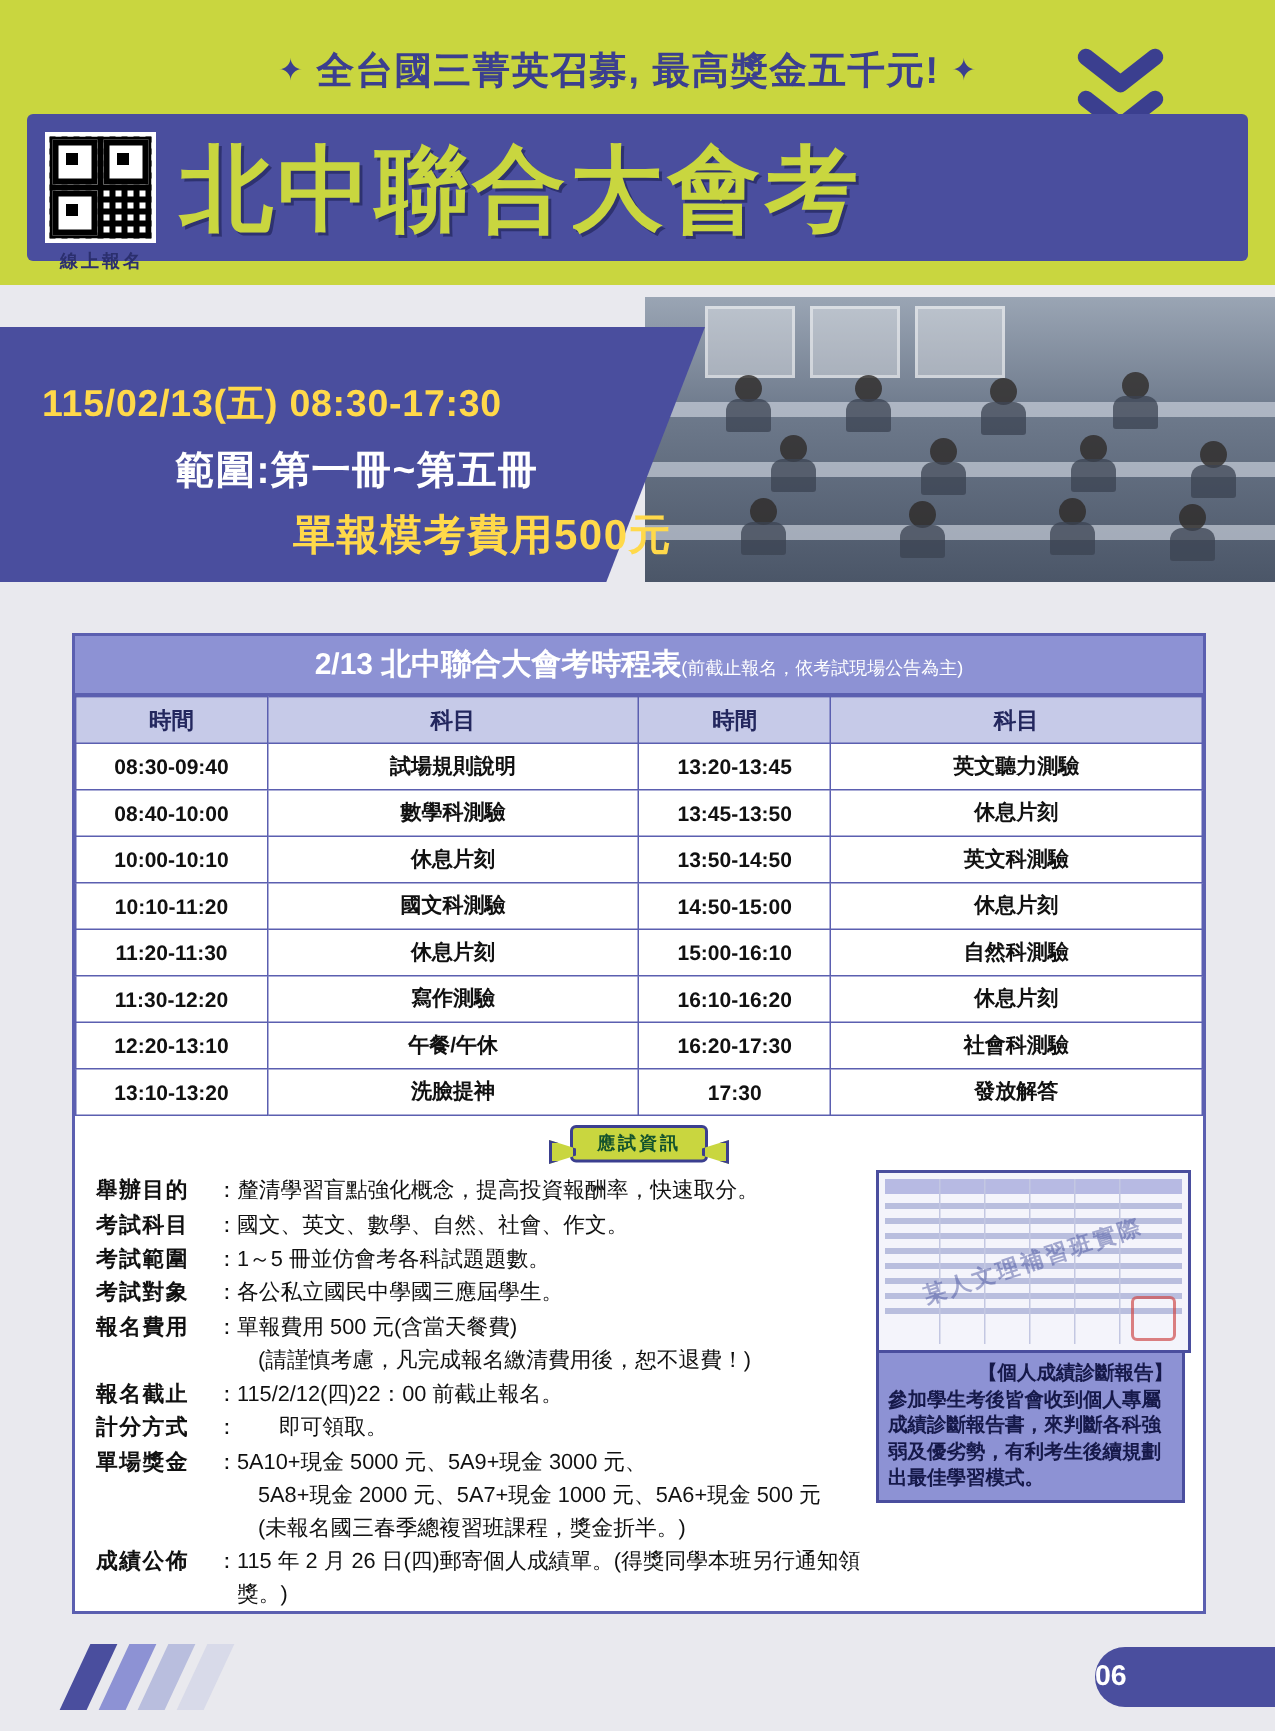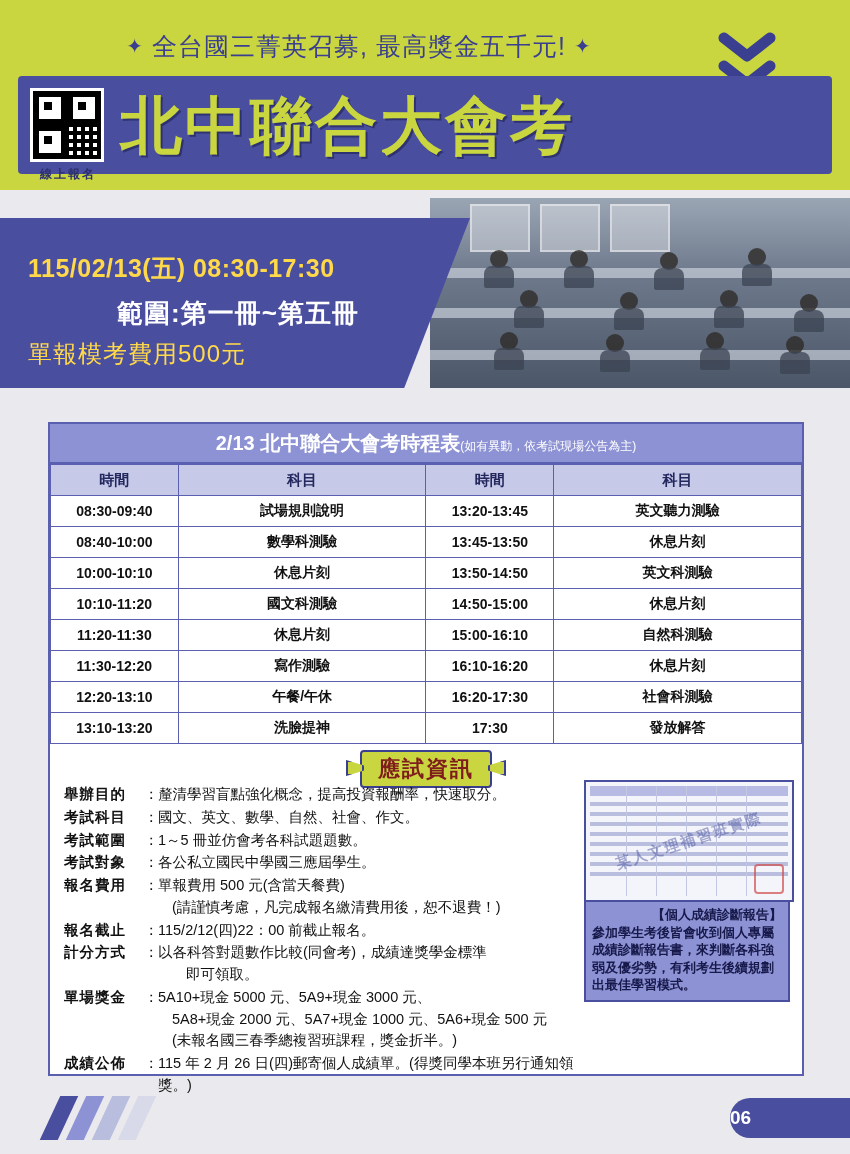--- a/index.html
+++ b/index.html
@@ -10,23 +10,23 @@
     position:relative;overflow:hidden;
   }
   .page{position:absolute;inset:0;}
 
   
   .top-band{
     position:absolute;left:0;top:0;width:850px;height:190px;
     background:#c9d63f;
   }
   .headline{
-    position:absolute;left:49px;top:30px;width:620px;
-    color:#3b3f8f;font-size:25px;font-weight:normal;letter-spacing:1px;
-    text-align:center;
+    position:absolute;left:32px;top:30px;width:620px;
+    color:#3b3f8f;font-size:25px;font-weight:bold;letter-spacing:1px;
+    text-align:right;
   }
   .spark{color:#3b3f8f;font-size:20px;vertical-align:2px;}
   .chevrons{
     position:absolute;right:58px;top:30px;width:90px;height:80px;
   }
   .chev-svg{display:block;}
 
   .purple-plate{
     position:absolute;left:18px;top:76px;width:814px;height:98px;
     background:#4a4e9e;border-radius:4px;
@@ -79,22 +79,22 @@
   }
   .info-l1{
     position:absolute;left:28px;top:252px;width:420px;
     color:#ffd94a;font-size:25px;font-weight:bold;letter-spacing:.5px;
   }
   .info-l2{
     position:absolute;left:28px;top:296px;width:420px;text-align:center;
     color:#ffffff;font-size:26px;font-weight:bold;letter-spacing:1px;
   }
   .info-l3{
-    position:absolute;left:28px;top:338px;width:420px;text-align:left;
-    color:#ffd94a;font-size:24px;font-weight:normal;letter-spacing:1px;
+    position:absolute;left:28px;top:338px;width:420px;text-align:right;
+    color:#ffd94a;font-size:28px;font-weight:bold;letter-spacing:1px;
   }
 
   
   .card{
     position:absolute;left:48px;top:422px;width:756px;height:654px;
     background:#ffffff;border:2px solid #5b5fb0;box-sizing:border-box;
   }
   .sched-title{
     height:38px;line-height:38px;text-align:center;
     background:#8d92d4;color:#ffffff;font-size:20px;font-weight:bold;
@@ -117,21 +117,21 @@
   table.sched col.c3{width:17%;}
   table.sched col.c4{width:33%;}
 
   
   .exam-info-head{
     position:relative;height:34px;margin-top:4px;
   }
   .ribbon{
     position:absolute;left:50%;transform:translateX(-50%);top:2px;
     background:#c9d63f;border:2px solid #3b3f8f;border-radius:4px;
-    color:#7f1d1d;font-size:22px;font-weight:bold;padding:2px 16px;
+    color:#14532d;font-size:12px;font-weight:bold;padding:2px 16px;
     letter-spacing:2px;
   }
   .ribbon:before,.ribbon:after{
     content:"";position:absolute;top:8px;width:14px;height:12px;background:#c9d63f;border:2px solid #3b3f8f;
   }
   .ribbon:before{left:-16px;clip-path:polygon(0 0,100% 35%,100% 65%,0 100%);}
   .ribbon:after{right:-16px;clip-path:polygon(100% 0,0 35%,0 65%,100% 100%);}
 
   .details{
     position:absolute;left:14px;top:360px;width:520px;
@@ -247,21 +247,21 @@
   </div>
 
   <div class="info-panel"></div>
   <div class="info-l1">115/02/13(五) 08:30-17:30</div>
   <div class="info-l2">範圍:第一冊~第五冊</div>
   <div class="info-l3">單報模考費用500元</div>
 
   <div class="card">
 
     <div class="sched-title">
-      <span>2/13 北中聯合大會考時程表</span><span class="sub">(如有異動，依考試現場公告為主)</span>
+      <span>2/13 北中聯合大會考時程表</span><span class="sub">(前截止報名，依考試現場公告為主)</span>
     </div>
 
     <table class="sched">
       <colgroup>
           <col class="c1">
           <col class="c2">
           <col class="c3">
           <col class="c4">
         </colgroup>
       <thead>
@@ -369,21 +369,20 @@
         <span class="dlabel">報名截止</span>
           <span class="dcolon">：</span>
         <span class="dval">
             <span class="ind">115/2/12(四)22：00 前截止報名。</span>
           </span>
       </div>
       <div class="drow">
         <span class="dlabel">計分方式</span>
           <span class="dcolon">：</span>
         <span class="dval">
-            <span class="ind">以各科答對題數作比較(同會考)，成績達獎學金標準</span>
             <span class="ind" style="padding-left:28px">即可領取。</span>
           </span>
       </div>
       <div class="drow">
         <span class="dlabel">單場獎金</span>
           <span class="dcolon">：</span>
         <span class="dval">
             <span class="ind">5A10+現金 5000 元、5A9+現金 3000 元、</span>
             <span class="ind" style="padding-left:14px">5A8+現金 2000 元、5A7+現金 1000 元、5A6+現金 500 元</span>
             <span class="ind" style="padding-left:14px">(未報名國三春季總複習班課程，獎金折半。)</span>

